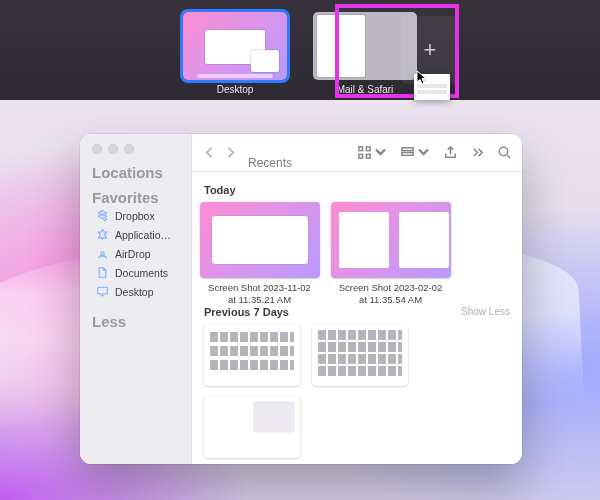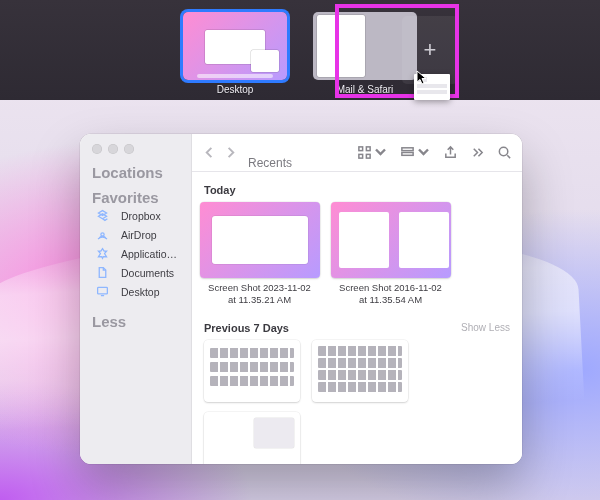--- a/index.html
+++ b/index.html
@@ -31,21 +31,21 @@
   .drag-thumb { position:absolute; width:36px; height:26px; background:#fff; box-shadow:0 2px 6px rgba(0,0,0,.35); border-radius:1px; z-index:58; }
 
   
   .finder { position:absolute; left:80px; top:134px; width:442px; height:330px; border-radius:11px; overflow:hidden;
       background:#fff; box-shadow:0 24px 50px rgba(0,0,0,.28), 0 0 0 .5px rgba(0,0,0,.12); display:flex; }
   .sidebar { width:112px; background:rgba(236,234,239,.92); backdrop-filter:blur(6px); border-right:1px solid rgba(0,0,0,.06);
       font-size:10px; color:#555; display:flex; flex-direction:column; }
   .traffic { display:flex; gap:6px; padding:10px 0 8px 12px; }
   .traffic span { width:10px; height:10px; border-radius:50%; background:#d7d6da; box-shadow:inset 0 0 0 .5px rgba(0,0,0,.1); }
   .sb-section { padding:2px 12px 0; font-size:15px; color:#9a98a1; font-weight:600; }
-  .sb-item { display:flex; align-items:center; gap:12px; padding:3px 8px 3px 12px; color:#3e3d43; font-size:10.5px; border-radius:4px; margin:0 4px; white-space:nowrap; overflow:hidden; text-overflow:ellipsis;}
+  .sb-item { display:flex; align-items:center; gap:6px; padding:3px 8px 3px 12px; color:#3e3d43; font-size:10.5px; border-radius:4px; margin:0 4px; white-space:nowrap; overflow:hidden; text-overflow:ellipsis;}
   .sb-item svg { flex:none; }
   .ic { width:13px; height:13px; fill:none; stroke:#8fb7ff; stroke-width:1.6; }
 
   .main { flex:1; display:flex; flex-direction:column; background:#fff; }
   .toolbar { height:38px; display:flex; align-items:center; gap:10px; padding:0 10px; border-bottom:1px solid #e6e5ea; }
   .tb-nav { display:flex; gap:6px; }
   .tb-nav svg { width:15px; height:15px; stroke:#b8b7bd; stroke-width:2; fill:none; }
   .tb-title { font-size:12px; color:#7b7a80; font-weight:500; flex:1;margin-top:20px; }
   .tb-right { display:flex; align-items:center; gap:12px; }
   .tb-right svg { width:15px; height:15px; stroke:#87868c; stroke-width:1.6; fill:none; }
@@ -117,30 +117,30 @@
     <div class="sb-section" style="margin-top:6px;">Favorites</div>
 
     <div class="sb-item">
       <svg class="ic" viewBox="0 0 16 16">
           <path d="M3 5l5-3 5 3-5 3zM3 9l5-3 5 3-5 3zM8 12l3 2 3-2"></path>
         </svg>
       <span>Dropbox</span>
     </div>
     <div class="sb-item">
       <svg class="ic" viewBox="0 0 16 16">
+          <path d="M8 2l2 3h3l-2.5 3L13 12H9l-1 2-1-2H3l2.5-4L3 5h3z"></path>
+        </svg>
+      <span>Applicatio…</span>
+    </div>
+    <div class="sb-item">
+      <svg class="ic" viewBox="0 0 16 16">
           <circle cx="8" cy="8" r="2"></circle>
           <path d="M4 12a6 6 0 018 0M2.5 13.5a8 8 0 0111 0"></path>
         </svg>
       <span>AirDrop</span>
-    </div>
-    <div class="sb-item">
-      <svg class="ic" viewBox="0 0 16 16">
-          <path d="M8 2l2 3h3l-2.5 3L13 12H9l-1 2-1-2H3l2.5-4L3 5h3z"></path>
-        </svg>
-      <span>Applicatio…</span>
     </div>
     <div class="sb-item">
       <svg class="ic" viewBox="0 0 16 16">
           <path d="M4 2h5l3 3v9H4z"></path>
           <path d="M9 2v3h3"></path>
         </svg>
       <span>Documents</span>
     </div>
     <div class="sb-item">
       <svg class="ic" viewBox="0 0 16 16">
@@ -203,25 +203,25 @@
       <div class="group-head">
         <div class="group-title">Today</div>
       </div>
       <div class="grid">
         <div class="file">
           <div class="thumb shot1"></div>
           <div class="fname">Screen Shot 2023-11-02 at 11.35.21 AM</div>
         </div>
         <div class="file">
           <div class="thumb shot2"></div>
-          <div class="fname">Screen Shot 2016-11-02 at 11.35.54 AM</div>
-        </div>
-      </div>
-
-      <div class="group-head" style="margin-top:16px;">
+          <div class="fname">Screen Shot 2023-02-02 at 11.35.54 AM</div>
+        </div>
+      </div>
+
+      <div class="group-head" style="margin-top:0;">
         <div class="group-title">Previous 7 Days</div>
         <div class="show-less">Show Less</div>
       </div>
       <div class="grid" style="gap:10px 12px;">
         <div class="file" style="width:96px;">
           <div class="thumb wide" style="width:96px;height:62px;">
             <div class="strip" style="top:8px;"></div>
               <div class="strip" style="top:22px;"></div>
               <div class="strip" style="top:36px;"></div>
           </div>

